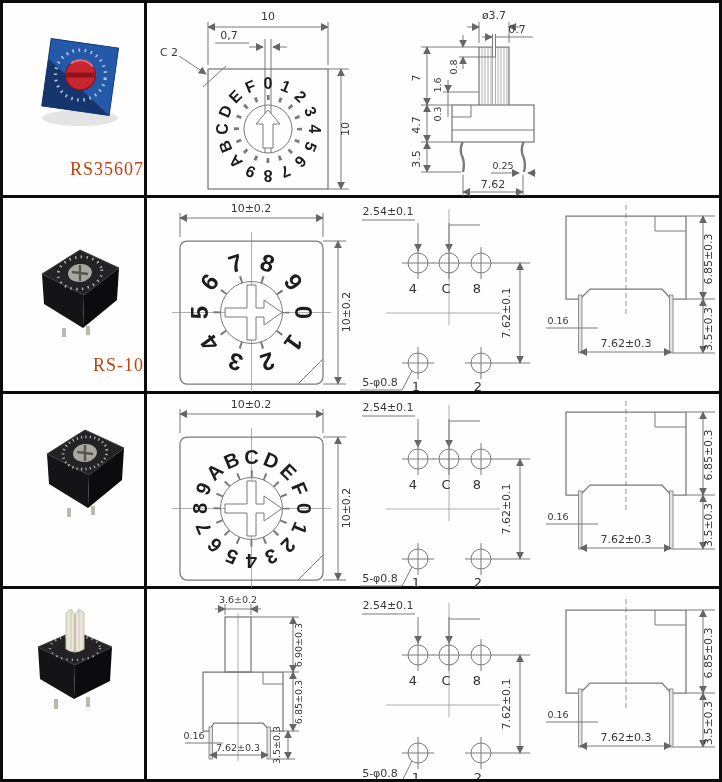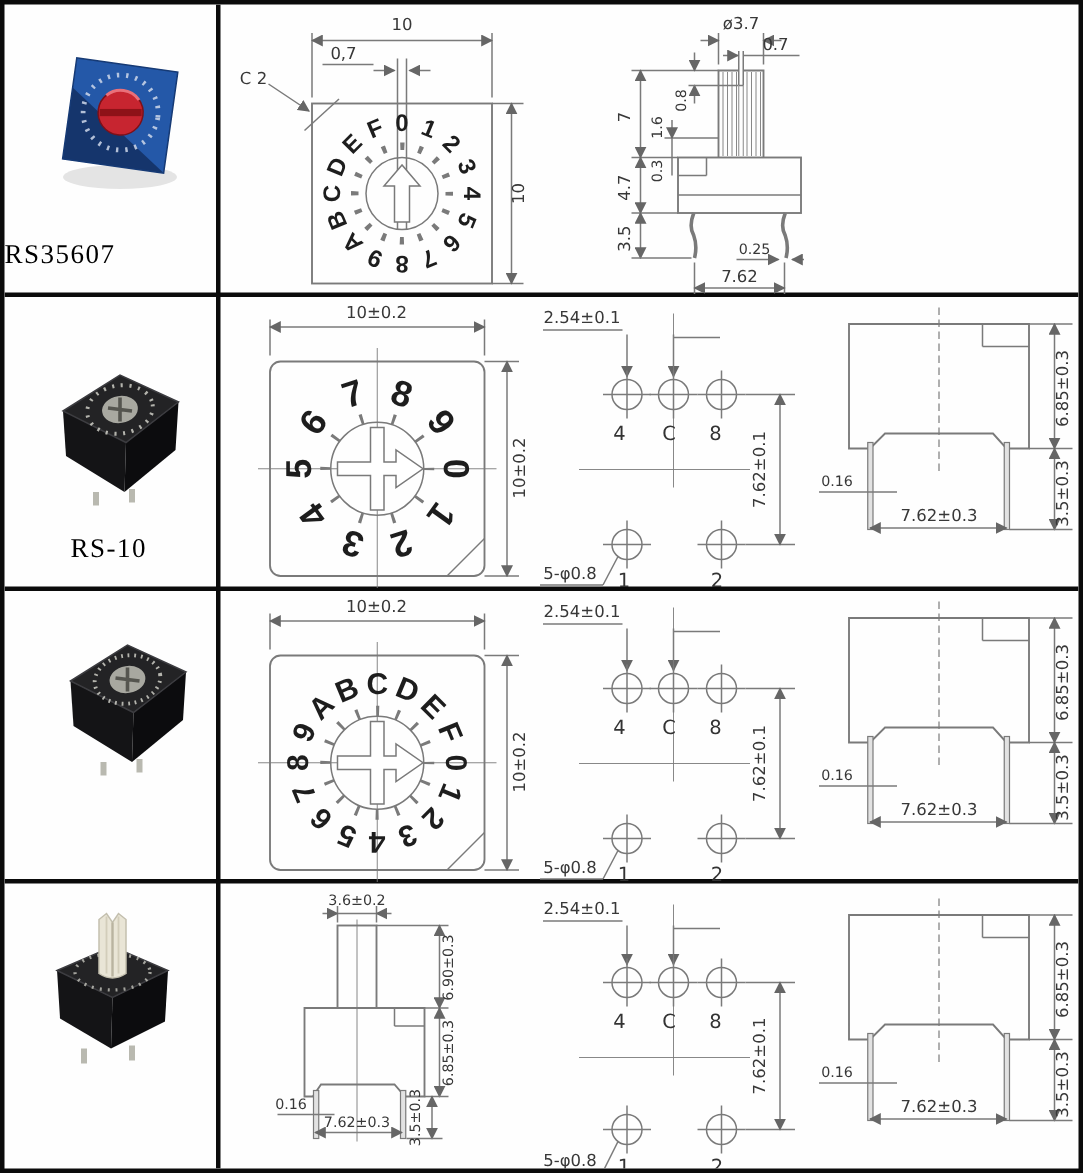--- a/index.html
+++ b/index.html
@@ -5,22 +5,22 @@
   html,body{margin:0;padding:0;background:#e8e8e8;}
   .sheet{position:relative;width:722px;height:782px;background:#fefefe;margin:0 auto;
          border:3px solid #0b0b0b;box-sizing:border-box;overflow:hidden;
          font-family:"DejaVu Sans",sans-serif;}
   .divider{position:absolute;background:#0b0b0b;}
   .v1{left:141px;top:0;width:3px;height:776px;}
   .h1{left:0;top:192px;width:716px;height:3px;}
   .h2{left:0;top:388px;width:716px;height:3px;}
   .h3{left:0;top:583px;width:716px;height:3px;}
   .abs{position:absolute;}
-  .model-label{position:absolute;left:0;width:141px;text-align:left;
-               font-family:"Liberation Serif",serif;font-size:18px;color:#000000;letter-spacing:1px;}
+  .model-label{position:absolute;left:0;width:141px;text-align:right;
+               font-family:"Liberation Serif",serif;font-size:18px;color:#c2410c;letter-spacing:1px;}
   svg text{font-family:"DejaVu Sans",sans-serif;}
   .ln{stroke:#7a7a7a;fill:none;stroke-width:1px;}
   .sq{stroke-width:1.25px;}
   .thin{stroke-width:0.6px;}
   .dash{stroke-dasharray:5 3;stroke-width:0.8px;}
   .dim{font-size:11px;fill:#383838;text-anchor:middle;}
   .dims{font-size:9.5px;fill:#383838;text-anchor:middle;}
   .dial{font-weight:bold;text-anchor:middle;dominant-baseline:central;fill:#1d1d1d;
         font-family:"Liberation Sans",sans-serif;}
   .d16{font-size:16px;}
@@ -165,21 +165,21 @@
       <polygon points="14,36 56,57 55,90 16,66" fill="#141416"></polygon>
       <polygon points="56,57 91,30 89,62 55,90" fill="#0c0c0e"></polygon>
       <polygon points="14,36 52,12 91,30 56,57" fill="none" stroke="#3c3c40" stroke-width="1"></polygon>
       <ellipse cx="52" cy="35" rx="22" ry="16" transform="rotate(-9,52,35)" fill="none" stroke="#d8d8d0" stroke-width="2.6" stroke-dasharray="1.4 4.4" opacity="0.8"></ellipse>
       <ellipse cx="52" cy="35" rx="12" ry="9" transform="rotate(-9,52,35)" fill="#a8a8a0"></ellipse>
       <path d="M44,34 L60,36 M52,27 L52,43" stroke="#55554f" stroke-width="2.4" fill="none"></path>
       <rect x="34" y="90" width="4" height="9" fill="#b9b9b0"></rect>
       <rect x="58" y="88" width="4" height="9" fill="#b9b9b0"></rect>
     </g>
   </svg>
-  <div class="model-label" style="top:352px;margin-left:44px;">RS-10</div>
+  <div class="model-label" style="top:352px;">RS-10</div>
 
   <svg class="abs" style="left:145px;top:198px;" width="215" height="192" viewBox="0 0 215 192">
     <g class="ln">
       <line x1="32" y1="36" x2="32" y2="12"></line>
         <line x1="175" y1="36" x2="175" y2="12"></line>
       <line x1="32" y1="17" x2="175" y2="17" marker-start="url(#ah)" marker-end="url(#ah)"></line>
       <rect class="sq" x="32" y="40" width="143" height="143" rx="7"></rect>
       <line class="thin" x1="103.5" y1="31" x2="103.5" y2="191"></line>
       <line class="thin" x1="24" y1="111.5" x2="183" y2="111.5"></line>
       <circle cx="103.5" cy="111.5" r="31"></circle>

